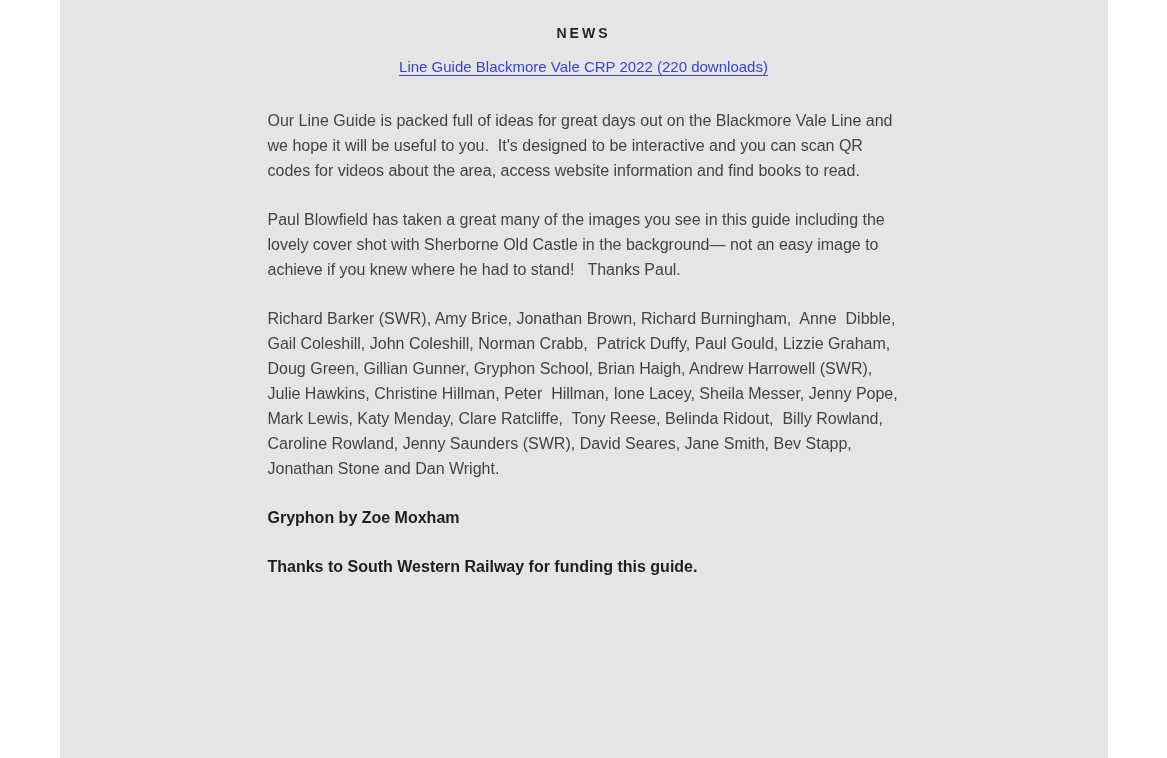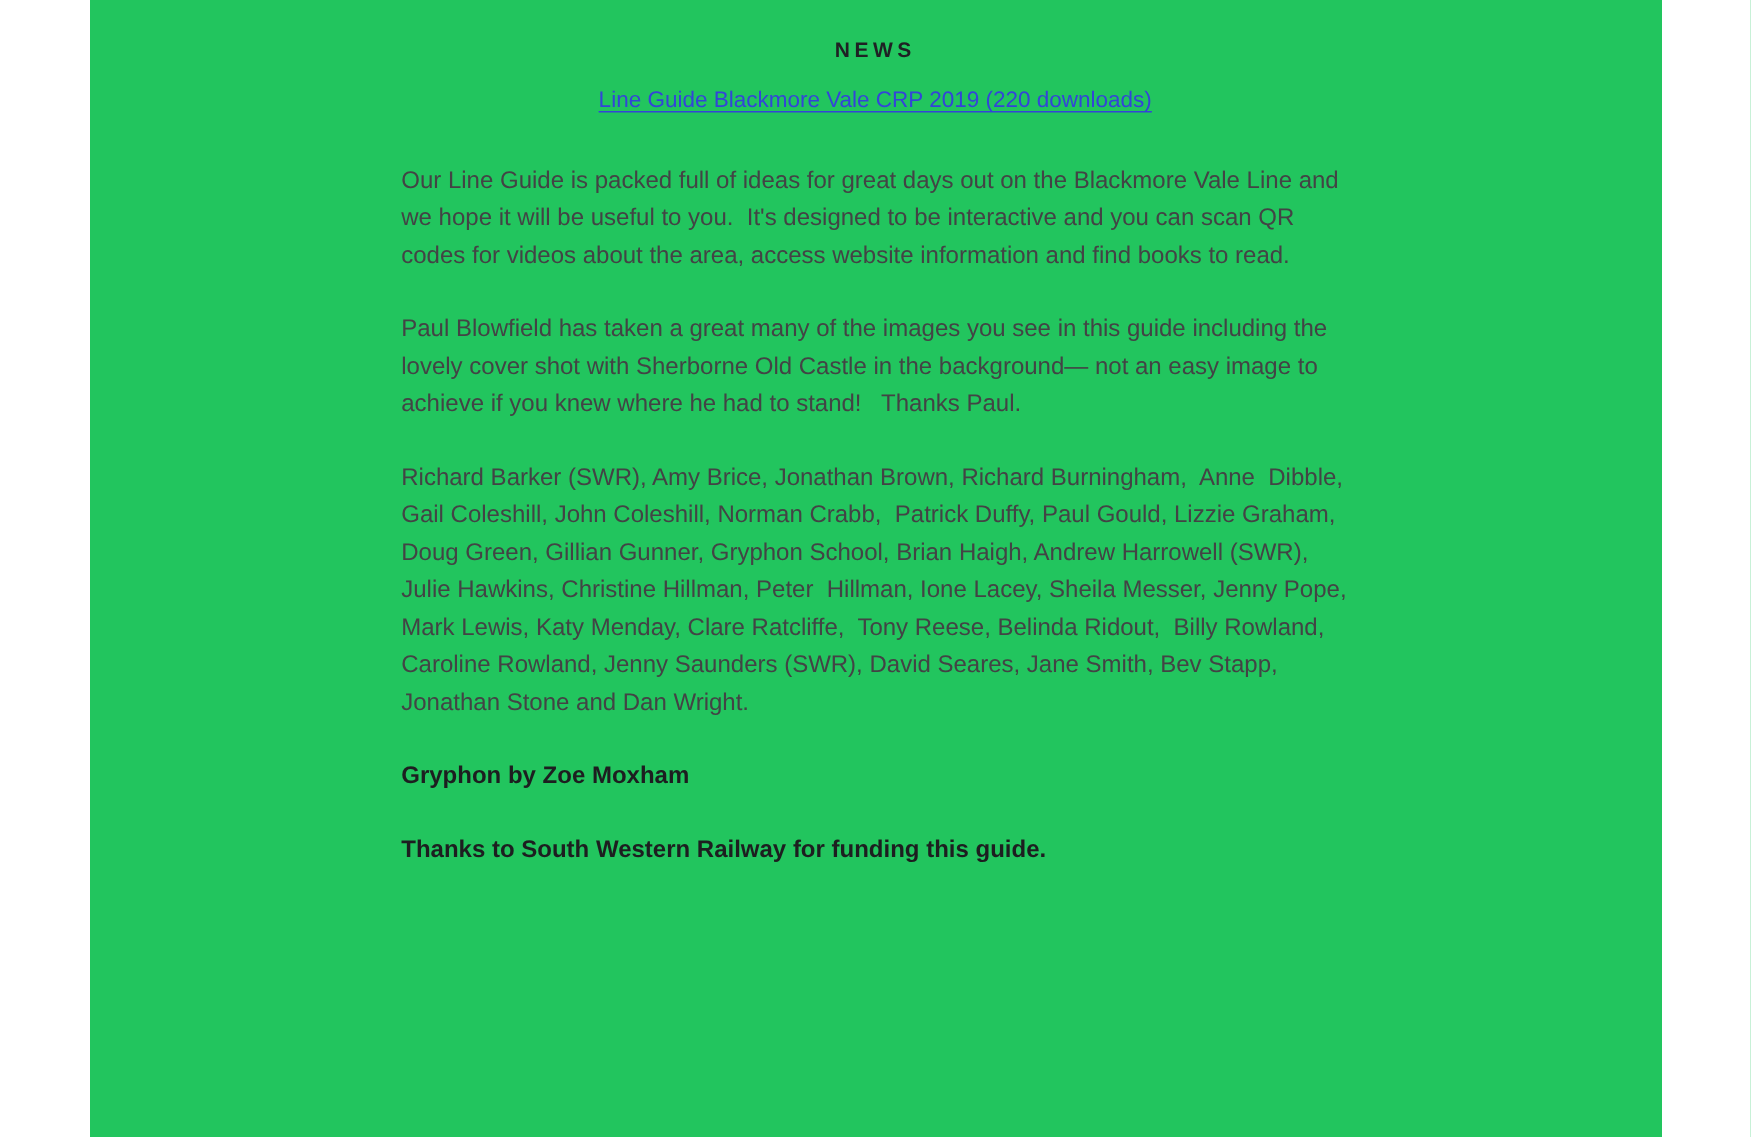--- a/index.html
+++ b/index.html
@@ -7,21 +7,21 @@
   html, body {
     margin: 0;
     padding: 0;
     background: #ffffff;
     font-family: "Liberation Sans", "DejaVu Sans", sans-serif;
   }
   .page {
     width: 1048px;
     min-height: 758px;
     margin: 0 auto;
-    background: #22c55e;
+    background: #e5e5e5;
   }
   .article {
     width: 632px;
     margin: 0 auto;
     padding-top: 25px;
   }
   .kicker {
     font-size: 14px;
     line-height: 16px;
     font-weight: 700;
@@ -75,21 +75,21 @@
 <body>
 
 <div class="page">
   <div class="article">
 
     <div class="kicker">NEWS</div>
 
 
 
     <div class="download-row">
-      <a href="#">Line Guide Blackmore Vale CRP 2019 (220 downloads)</a>
+      <a href="#">Line Guide Blackmore Vale CRP 2022 (220 downloads)</a>
     </div>
 
     <div class="body-copy">
       <p>Our Line Guide is packed full of ideas for great days out on the Blackmore Vale Line and we hope it will be useful to you.  It's designed to be interactive and you can scan QR codes for videos about the area, access website information and find books to read.</p>
       <p>Paul Blowfield has taken a great many of the images you see in this guide including the lovely cover shot with Sherborne Old Castle in the background— not an easy image to achieve if you knew where he had to stand!   Thanks Paul.</p>
       <p>Richard Barker (SWR), Amy Brice, Jonathan Brown, Richard Burningham,  Anne  Dibble, Gail Coleshill, John Coleshill, Norman Crabb,  Patrick Duffy, Paul Gould, Lizzie Graham, Doug Green, Gillian Gunner, Gryphon School, Brian Haigh, Andrew Harrowell (SWR),  Julie Hawkins, Christine Hillman, Peter  Hillman, Ione Lacey, Sheila Messer, Jenny Pope, Mark Lewis, Katy Menday, Clare Ratcliffe,  Tony Reese, Belinda Ridout,  Billy Rowland, Caroline Rowland, Jenny Saunders (SWR), David Seares, Jane Smith, Bev Stapp, Jonathan Stone and Dan Wright.</p>
       <p class="bold">Gryphon by Zoe Moxham</p>
       <p class="bold">Thanks to South Western Railway for funding this guide.</p>
     </div>
 

